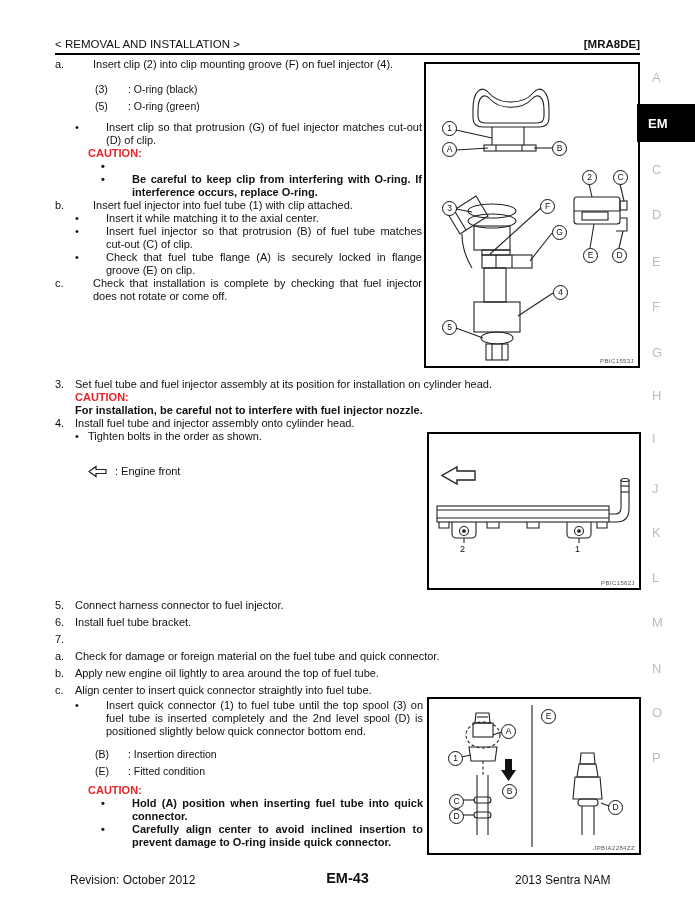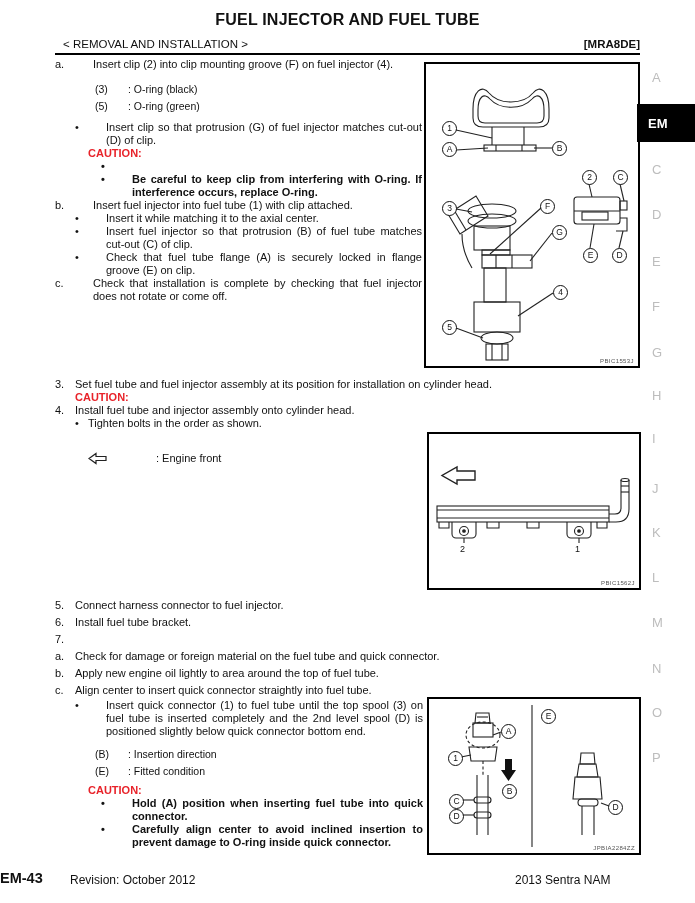--- a/index.html
+++ b/index.html
@@ -4,21 +4,21 @@
 <style>
   html,body{margin:0;padding:0;}
   .page{position:relative;width:695px;height:903px;background:#ffffff;
         font-family:"Liberation Sans",sans-serif;color:#111;overflow:hidden;}
 
   
   .title{position:absolute;top:11px;left:0;width:100%;text-align:center;
          font-size:16px;font-weight:bold;letter-spacing:.2px;}
   .subrow{position:absolute;top:38px;left:55px;width:585px;height:15px;
           border-bottom:2.5px solid #000;font-size:11.5px;}
-  .subleft{position:absolute;left:8px;bottom:3px;}
+  .subleft{position:absolute;left:0;bottom:3px;}
   .subright{position:absolute;right:0;bottom:3px;font-weight:bold;}
 
   
   .tb{font-size:11px;line-height:13px;}
   .colA{position:absolute;left:55px;top:58px;width:367px;}
   .block2{position:absolute;left:55px;top:378px;width:565px;}
   .block3{position:absolute;left:55px;top:597px;width:582px;}
   .colB{width:368px;}
   .step{display:flex;}
   .step .lbl{flex:0 0 20px;}
@@ -28,21 +28,21 @@
   .bul2{display:flex;padding-left:13px;}
   .bul2 .b{flex:0 0 13px;}
   .just{text-align:justify;margin-left:18px;}
   .bold{font-weight:bold;}
   .caut{color:#e8232a;font-weight:bold;}
   .pl20{padding-left:20px;}
   .pl33{padding-left:33px;}
   .defrow{display:flex;padding-left:40px;font-size:10.5px;line-height:17px;}
   .defrow .k{flex:0 0 33px;}
   .gap4{height:4px;}.gap6{height:6px;}.gap8{height:8px;}.gap10{height:10px;}.gap22{height:22px;}
-  .legend{display:flex;align-items:center;padding-left:33px;font-size:11px;gap:41px;}
+  .legend{display:flex;align-items:center;padding-left:33px;font-size:11px;}
   .legend svg{margin-right:8px;}
 
   
   .fig{position:absolute;border:2px solid #000;background:#fff;box-sizing:content-box;}
   #fig1{left:424px;top:62px;width:212px;height:302px;}
   #fig2{left:427px;top:432px;width:210px;height:154px;}
   #fig3{left:427px;top:697px;width:210px;height:154px;}
   .fig svg{position:absolute;left:0;top:0;}
   .figcode{position:absolute;right:4px;bottom:2px;font-size:6px;color:#555;letter-spacing:.4px;}
   .co{position:absolute;width:13px;height:13px;border:1.2px solid #111;border-radius:50%;
@@ -50,30 +50,29 @@
   .boltnum{position:absolute;font-size:9px;}
 
   
   .mletter{position:absolute;left:652px;font-size:13px;color:#bdbdbd;}
   .embox{position:absolute;left:637px;top:104px;width:58px;height:38px;background:#000;
          color:#fff;font-weight:bold;font-size:13px;display:flex;align-items:center;
          padding-left:11px;box-sizing:border-box;}
 
   
   .f-rev{position:absolute;left:70px;top:873px;font-size:12px;}
-  .f-page{position:absolute;left:0;top:870px;width:100%;
+  .f-page{position:absolute;left:0;top:870px;width:100%;text-align:center;
           font-size:14.5px;font-weight:bold;}
   .f-model{position:absolute;left:515px;top:873px;font-size:12px;}
 </style>
 </head>
 <body>
 
 <div class="page">
 
-  <div class="title">FUEL INJECTOR AND FUEL TUBE</div>
   <div class="subrow">
     <span class="subleft">&lt; REMOVAL AND INSTALLATION &gt;</span>
     <span class="subright">[MRA8DE]</span>
   </div>
 
   <div class="colA tb">
     <div class="step">
       <span class="lbl">a.</span>
       <span class="just">Insert clip (2) into clip mounting groove (F) on fuel injector (4).</span>
     </div>
@@ -188,20 +187,21 @@
     <span class="co" style="left:186px;top:184px;">D</span>
     <span class="figcode">PBIC1553J</span>
   </div>
 
   <div class="block2 tb">
     <div class="step">
       <span class="lbl">3.</span>
       <span>Set fuel tube and fuel injector assembly at its position for installation on cylinder head.</span>
     </div>
     <div class="caut pl20">CAUTION:</div>
+    <div class="bold pl20">For installation, be careful not to interfere with fuel injector nozzle.</div>
     <div class="step">
       <span class="lbl">4.</span>
       <span>Install fuel tube and injector assembly onto cylinder head.</span>
     </div>
     <div class="bul">
       <span class="b">•</span>
       <span>Tighten bolts in the order as shown.</span>
     </div>
     <div class="gap22"></div>
     <div class="legend">

